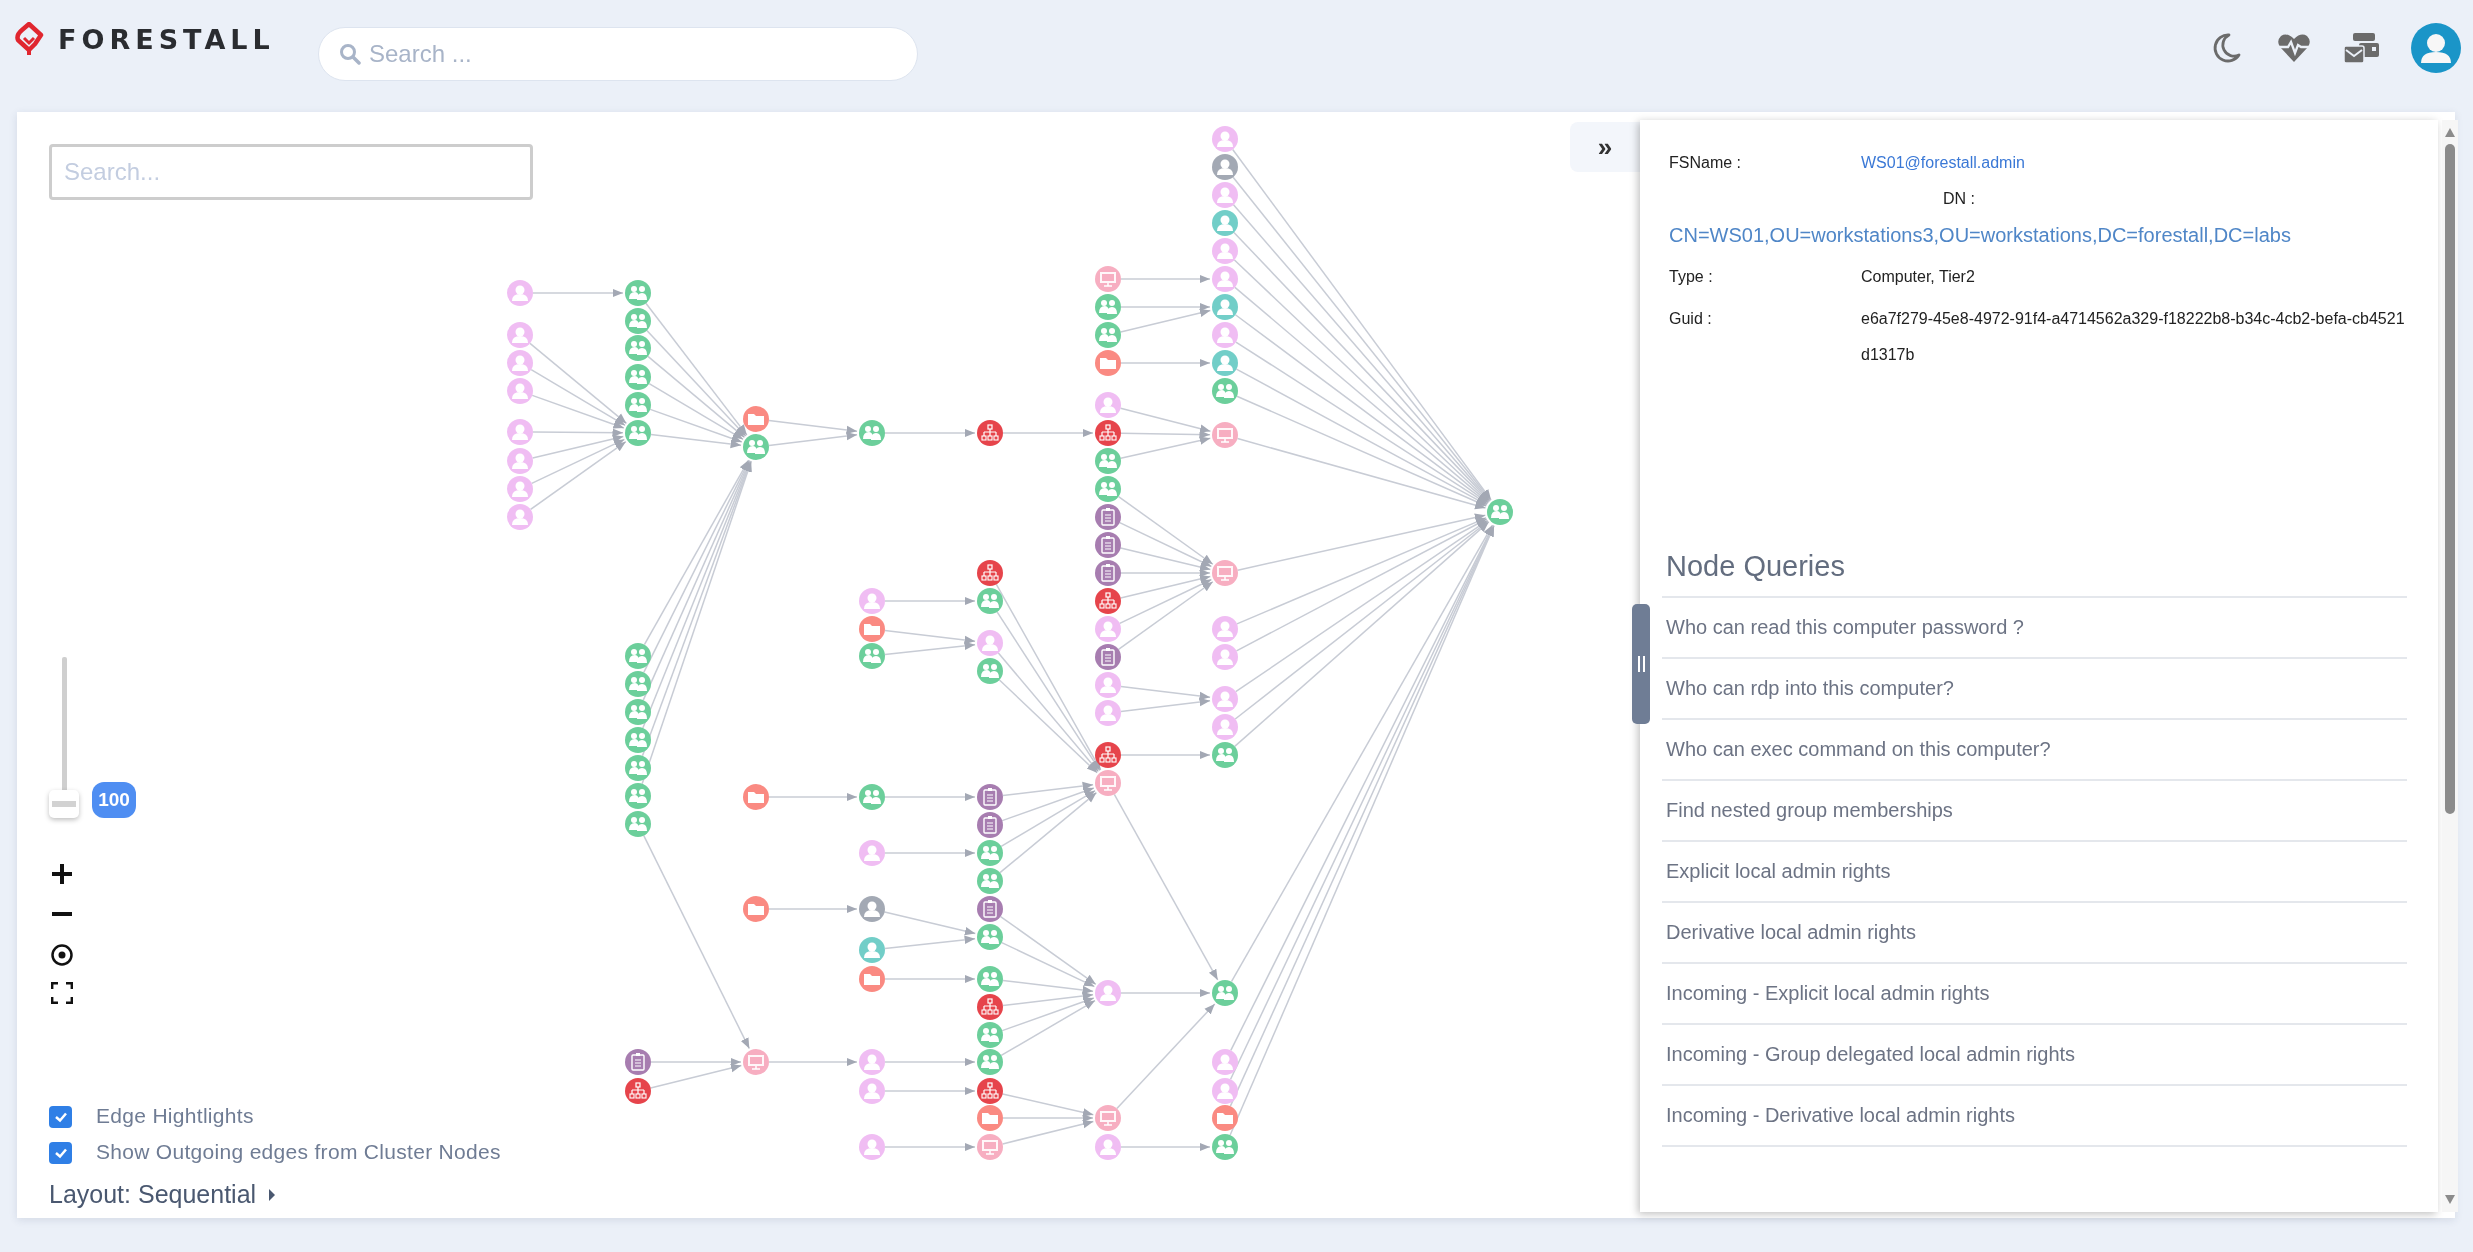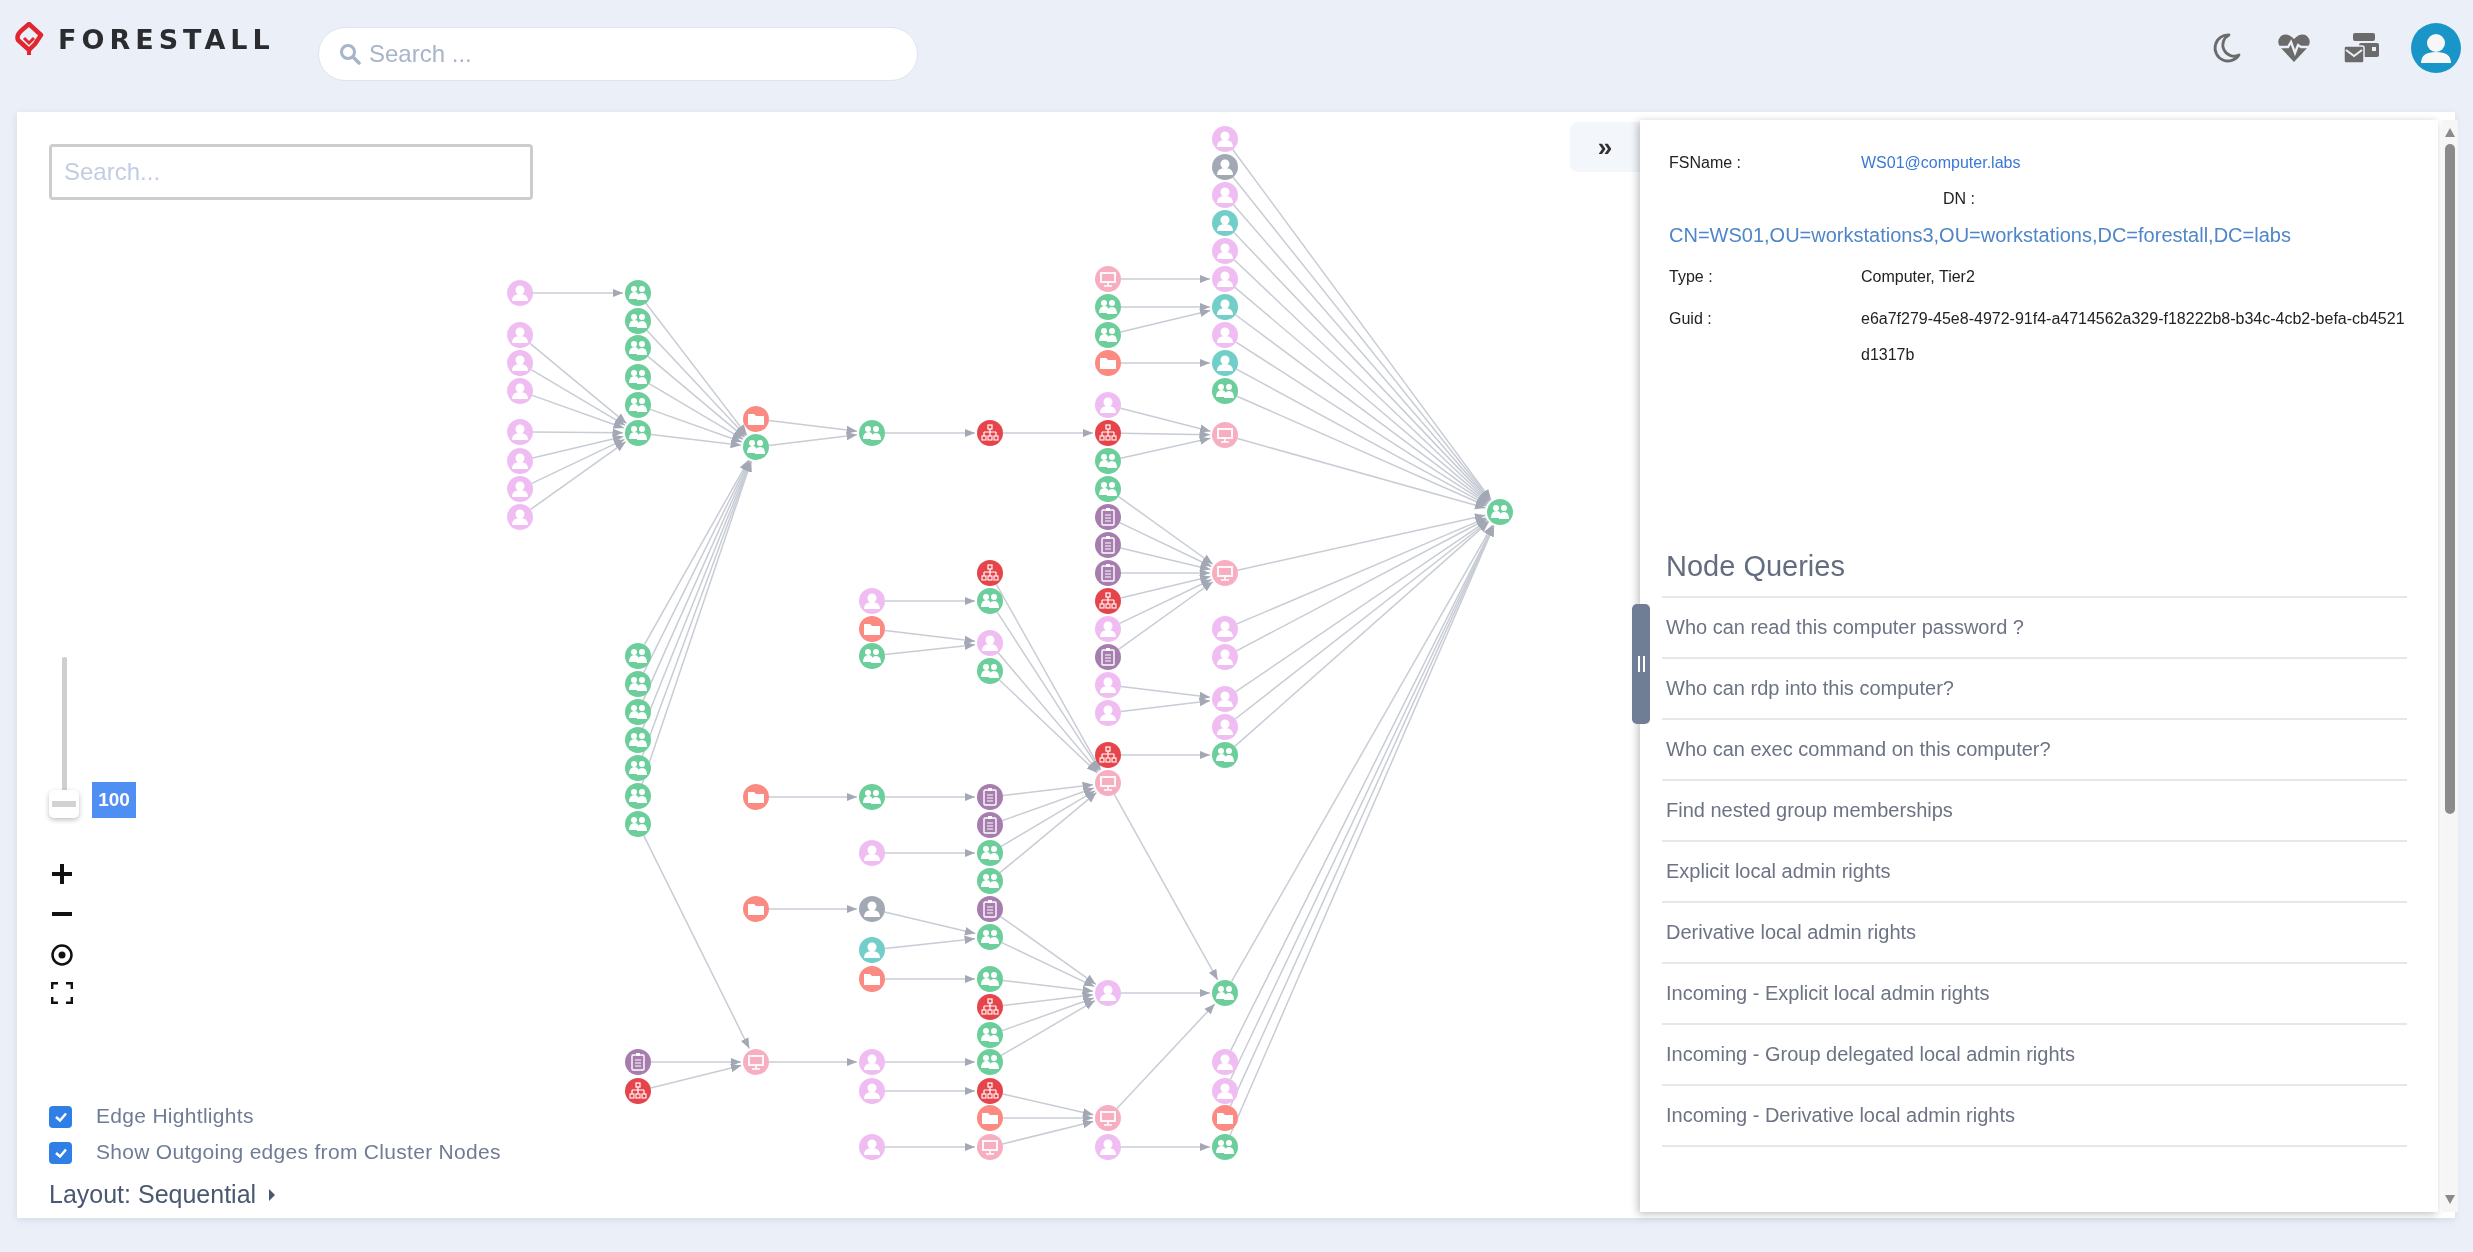--- a/index.html
+++ b/index.html
@@ -21,21 +21,21 @@
   .graph-area { position: absolute; left: 0; top: 0; width: 1620px; height: 1106px; }
   .graph-svg { position: absolute; left: 0; top: 0; }
 
   .canvas-search { position: absolute; left: 32px; top: 32px; width: 484px; height: 56px; border: 3px solid #cdcdcd; border-radius: 4px; padding: 0 12px; font-size: 24px; color: #444; outline: none; font-family: "Liberation Sans", sans-serif; }
   .canvas-search::placeholder { color: #c3cde0; }
 
   .zoom-slider { position: absolute; left: 28px; top: 545px; width: 40px; height: 180px; }
   .zoom-track { position: absolute; left: 17px; top: 0; width: 5px; height: 150px; background: #cfcfcf; border-radius: 2px; }
   .zoom-handle { position: absolute; left: 4px; top: 133px; width: 30px; height: 28px; background: #fff; border-radius: 5px; box-shadow: 0 2px 5px rgba(0,0,0,0.25); cursor: grab; }
   .zoom-handle::after { content: ""; position: absolute; left: 3px; top: 11px; width: 24px; height: 6px; background: #d2d2d2; }
-  .zoom-value { position: absolute; left: 75px; top: 670px; width: 44px; height: 36px; background: #4f8ef2; color: #fff; font-weight: bold; font-size: 19px; border-radius: 0; display: flex; align-items: center; justify-content: center; }
+  .zoom-value { position: absolute; left: 75px; top: 670px; width: 44px; height: 36px; background: #4f8ef2; color: #fff; font-weight: bold; font-size: 19px; border-radius: 12px; display: flex; align-items: center; justify-content: center; }
 
   .ctrl-btn { position: absolute; left: 28px; width: 34px; height: 34px; display: flex; align-items: center; justify-content: center; cursor: pointer; }
 
   .checks { position: absolute; left: 32px; top: 980px; }
   .check-row { display: flex; align-items: flex-end; gap: 24px; height: 36px; cursor: pointer; }
   .checkbox { width: 23px; height: 22px; border-radius: 4px; background: #2f7fe6; display: flex; align-items: center; justify-content: center; }
   .check-label { font-size: 21px; color: #6f7c94; letter-spacing: 0.3px; }
   .layout-toggle { position: absolute; left: 32px; top: 1056px; font-size: 25px; color: #4a5870; cursor: pointer; display: flex; align-items: center; gap: 12px; margin-top: 12px; }
 
   .collapse-btn { position: absolute; left: 1553px; top: 10px; width: 70px; height: 50px; background: #f3f6fb; border-radius: 8px 0 0 8px; display: flex; align-items: center; justify-content: center; cursor: pointer; font-size: 26px; font-weight: bold; color: #333; }
@@ -897,21 +897,21 @@
         </svg>
     </div>
   </div>
 
   <div class="collapse-btn">»</div>
 
   <div class="side-panel">
     <div class="props">
       <div class="prop-row">
         <span class="prop-key">FSName :</span>
-        <span class="prop-val prop-link">WS01@computer.labs</span>
+        <span class="prop-val prop-link">WS01@forestall.admin</span>
       </div>
       <div class="prop-row">
         <span class="prop-key">DN :</span>
       </div>
       <div class="dn-val">CN=WS01,OU=workstations3,OU=workstations,DC=forestall,DC=labs</div>
       <div class="prop-row" style="margin-top:6px">
         <span class="prop-key">Type :</span>
         <span class="prop-val">Computer, Tier2</span>
       </div>
       <div class="prop-row" style="margin-top:6px">

